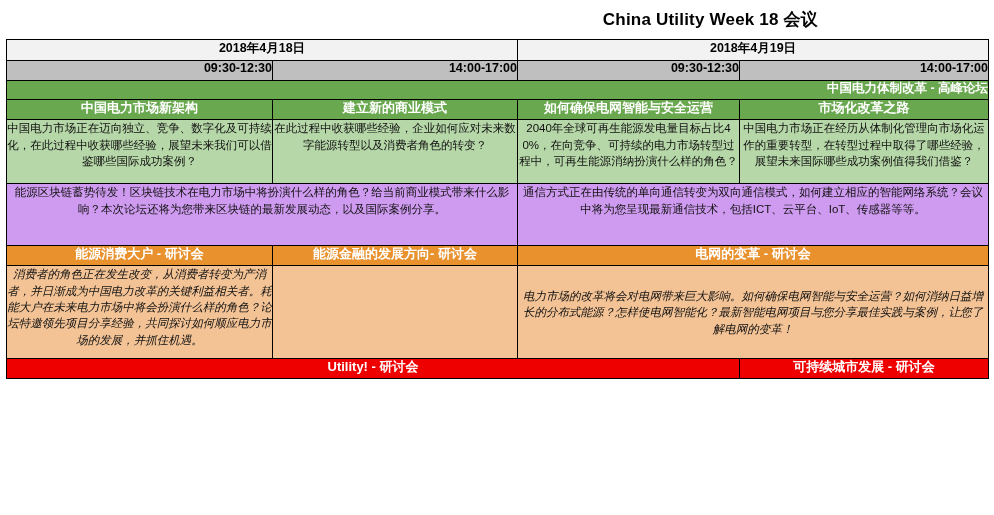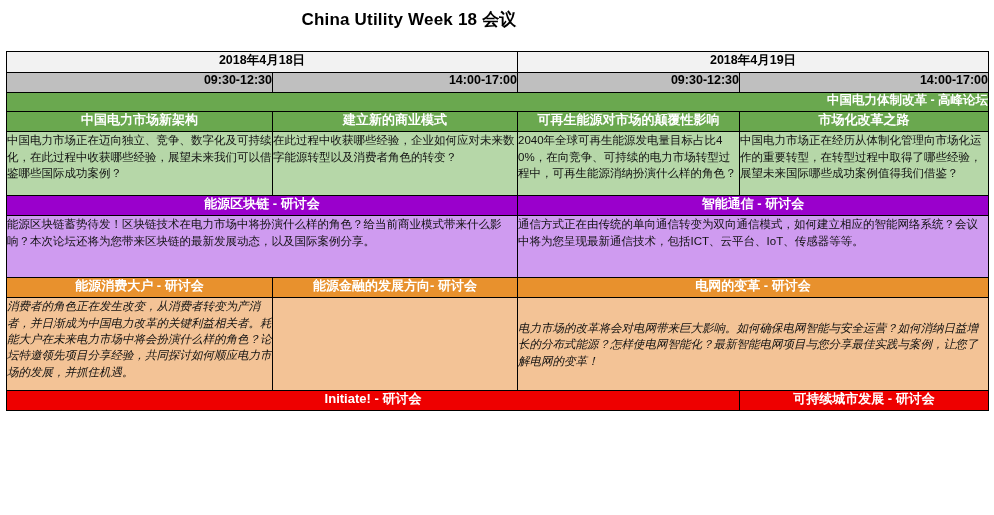--- a/index.html
+++ b/index.html
@@ -13,37 +13,37 @@
   #page {
     width: 994px;
     height: 515px;
     position: relative;
     background: #ffffff;
   }
 
   
   .page-title {
     width: 818px;
-    text-align: center;
+    text-align: right;
     font-size: 17px;
     font-weight: bold;
     color: #000000;
     letter-spacing: 0.2px;
     padding-top: 10px;
     padding-bottom: 9px;
     line-height: 1.2;
     font-family: "Liberation Sans", "DejaVu Sans", sans-serif;
   }
 
   
   table.agenda {
     border-collapse: collapse;
     table-layout: fixed;
     width: 982px;
-    margin: 12px 6px;
+    margin: 0 6px;
     border: 1px solid #000000;
   }
   table.agenda td {
     border: 1px solid #000000;
     padding: 0;
     vertical-align: top;
     font-family: "Liberation Sans", "DejaVu Sans", sans-serif;
   }
 
   
@@ -100,21 +100,21 @@
     line-height: 1.25;
   }
 
   
   td.session-body {
     font-size: 11.5px;
     color: #111111;
     line-height: 1.42;
     padding: 4px 5px 4px 5px;
     vertical-align: top;
-    text-align: left;
+    text-align: center;
     word-break: break-all;
   }
   td.session-body.vcenter { vertical-align: middle; }
   td.session-body.tcenter { text-align: center; }
 
   
   .bg-green-dark  { background: #6aa84f; }
   .bg-green-light { background: #b6d7a8; }
   .bg-purple-dark { background: #9a00cc; }
   .bg-purple-light{ background: #cf9bf0; }
@@ -159,51 +159,47 @@
         <td class="time-cell">14:00-17:00</td>
       </tr>
 
       <tr>
         <td class="band bg-green-dark band-left" colspan="4">中国电力体制改革 - 高峰论坛</td>
       </tr>
 
       <tr>
         <td class="session-title bg-green-dark">中国电力市场新架构</td>
         <td class="session-title bg-green-dark">建立新的商业模式</td>
-        <td class="session-title bg-green-dark">可再生能源对市场的颠覆性影响</td>
+        <td class="session-title bg-green-dark">如何确保电网智能与安全运营</td>
         <td class="session-title bg-green-dark">市场化改革之路</td>
       </tr>
 
       <tr>
         <td class="session-body bg-green-light h-green-body">中国电力市场正在迈向独立、竞争、数字化及可持续化，在此过程中收获哪些经验，展望未来我们可以借鉴哪些国际成功案例？</td>
         <td class="session-body bg-green-light h-green-body">在此过程中收获哪些经验，企业如何应对未来数字能源转型以及消费者角色的转变？</td>
         <td class="session-body bg-green-light h-green-body">2040年全球可再生能源发电量目标占比40%，在向竞争、可持续的电力市场转型过程中，可再生能源消纳扮演什么样的角色？</td>
         <td class="session-body bg-green-light h-green-body">中国电力市场正在经历从体制化管理向市场化运作的重要转型，在转型过程中取得了哪些经验，展望未来国际哪些成功案例值得我们借鉴？</td>
       </tr>
 
       <tr>
-        <td class="session-title bg-purple-dark" colspan="2">能源区块链 - 研讨会</td>
-        <td class="session-title bg-purple-dark" colspan="2">智能通信 - 研讨会</td>
-      </tr>
-      <tr>
         <td class="session-body bg-purple-light h-purple-body" colspan="2">能源区块链蓄势待发！区块链技术在电力市场中将扮演什么样的角色？给当前商业模式带来什么影响？本次论坛还将为您带来区块链的最新发展动态，以及国际案例分享。</td>
         <td class="session-body bg-purple-light h-purple-body" colspan="2">通信方式正在由传统的单向通信转变为双向通信模式，如何建立相应的智能网络系统？会议中将为您呈现最新通信技术，包括ICT、云平台、IoT、传感器等等。</td>
       </tr>
 
       <tr>
         <td class="session-title bg-orange-dark">能源消费大户 - 研讨会</td>
         <td class="session-title bg-orange-dark">能源金融的发展方向- 研讨会</td>
         <td class="session-title bg-orange-dark" colspan="2">电网的变革 - 研讨会</td>
       </tr>
       <tr>
         <td class="session-body bg-orange-light h-orange-body">消费者的角色正在发生改变，从消费者转变为产消者，并日渐成为中国电力改革的关键利益相关者。耗能大户在未来电力市场中将会扮演什么样的角色？论坛特邀领先项目分享经验，共同探讨如何顺应电力市场的发展，并抓住机遇。</td>
         <td class="session-body bg-orange-light h-orange-body"></td>
         <td class="session-body bg-orange-light h-orange-body vcenter" colspan="2">电力市场的改革将会对电网带来巨大影响。如何确保电网智能与安全运营？如何消纳日益增长的分布式能源？怎样使电网智能化？最新智能电网项目与您分享最佳实践与案例，让您了解电网的变革！</td>
       </tr>
 
       <tr>
-        <td class="session-title bg-red-dark" colspan="3">Initiate! - 研讨会</td>
+        <td class="session-title bg-red-dark" colspan="3">Utility! - 研讨会</td>
         <td class="session-title bg-red-dark">可持续城市发展 - 研讨会</td>
       </tr>
 
     </tbody>
   </table>
 </div>
 
 </body></html>

